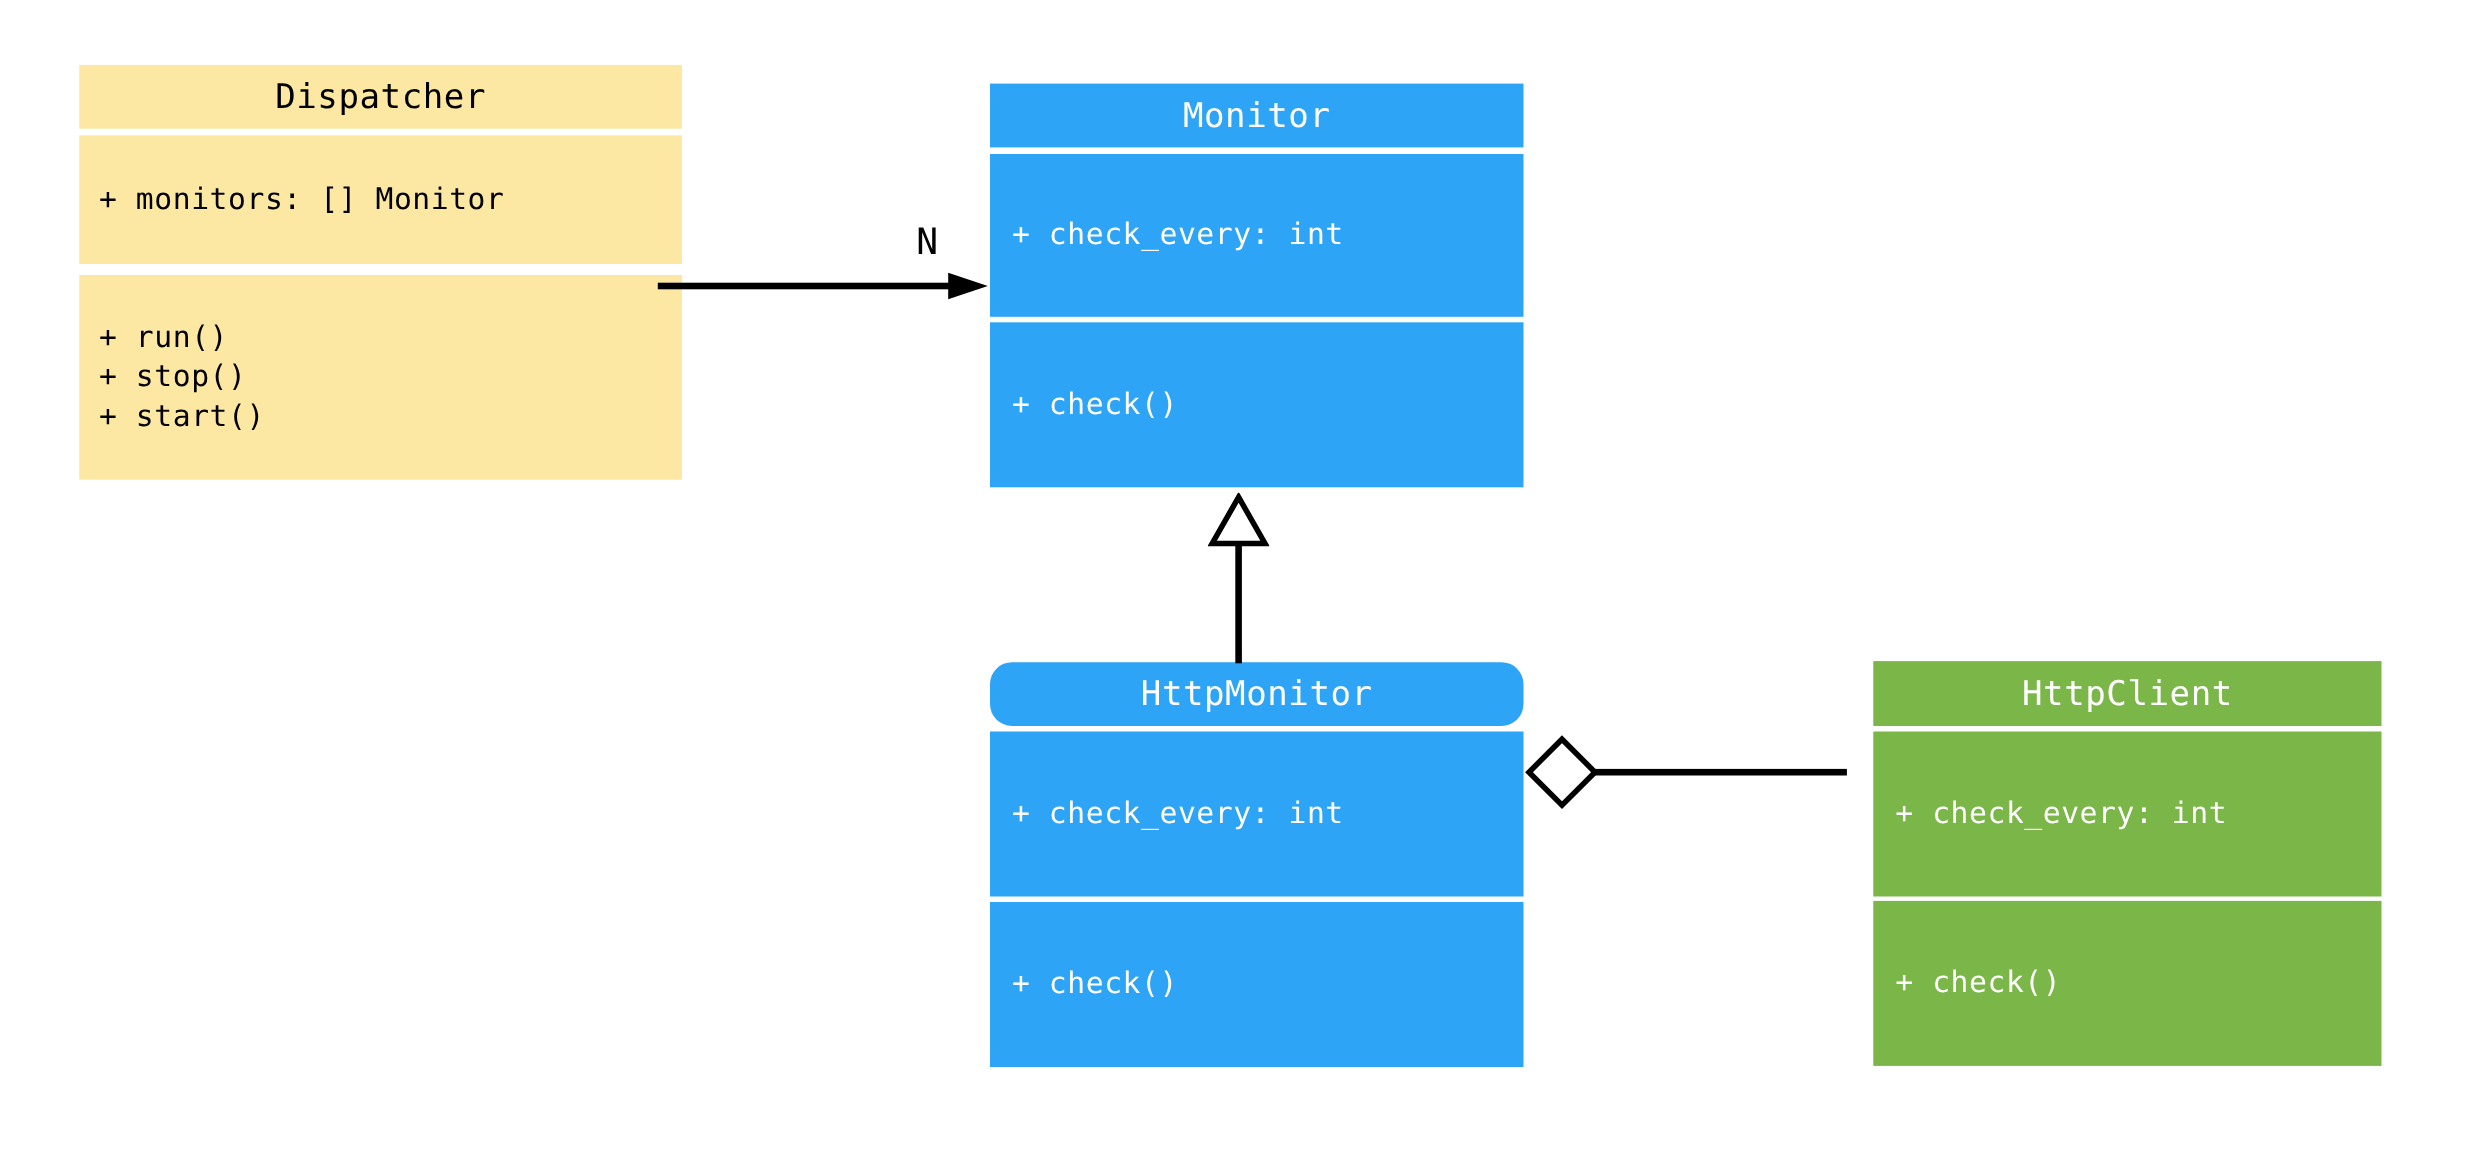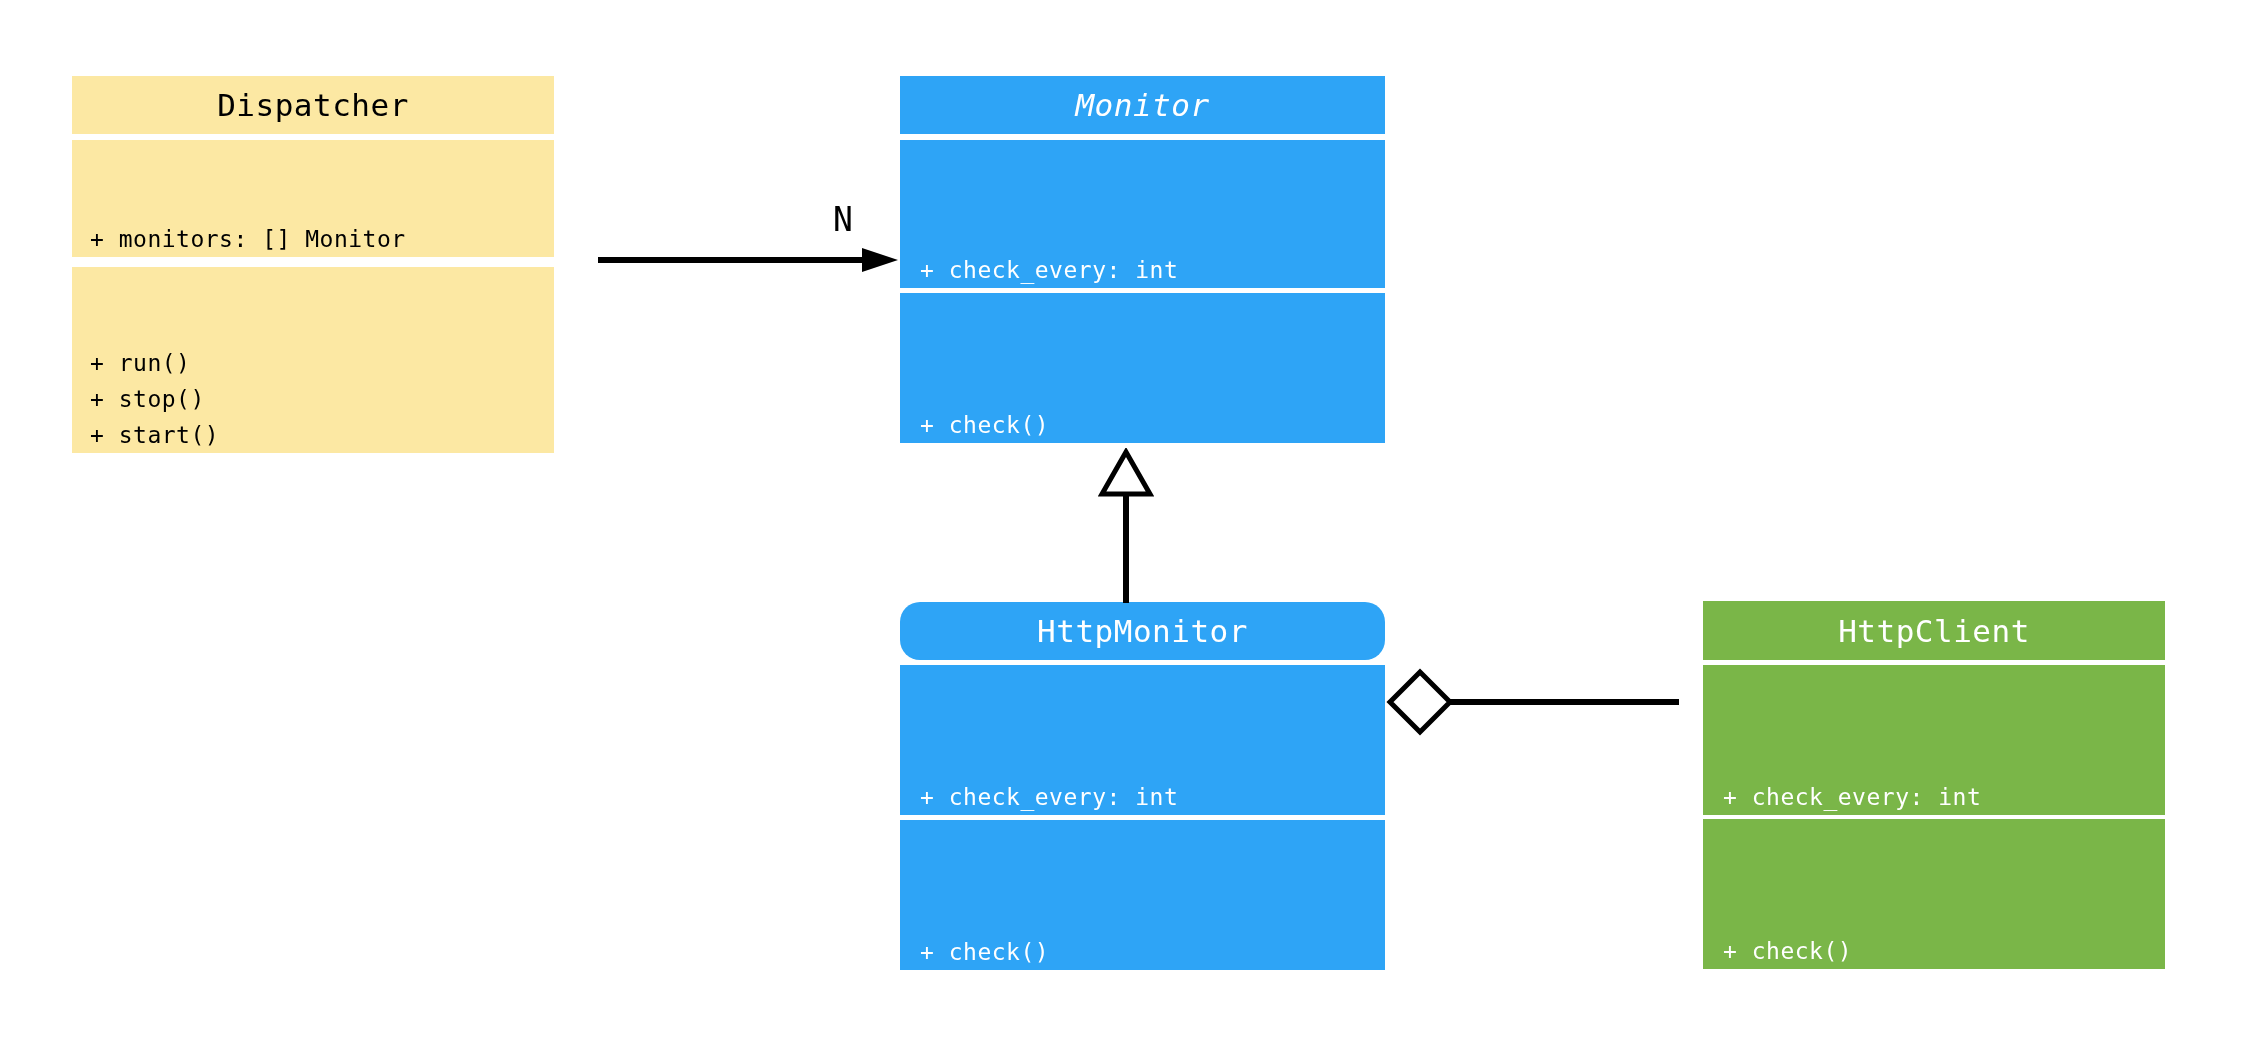--- a/index.html
+++ b/index.html
@@ -15,29 +15,29 @@
   }
 
   
   .uml-class { position:absolute; display:flex; flex-direction:column; }
   .row { width:100%; }
   .title {
     display:flex; align-items:center; justify-content:center;
     font-size:31px; letter-spacing:0.5px;
   }
   .section {
-    display:flex; flex-direction:column; justify-content:flex-end;
-    font-size:23px; line-height:36px; letter-spacing:0.5px;
+    display:flex; flex-direction:column; justify-content:center;
+    font-size:27px; line-height:36px; letter-spacing:0.5px;
     padding-left:20px;
   }
   .light { color:#ffffff; }
   .dark  { color:#000000; }
-  .abstract-name { font-style:italic; }
+  .abstract-name { }
 
-  .c-dispatcher { left:72px;  top:76px;  width:482px; }
+  .c-dispatcher { left:72px;  top:59px;  width:548px; }
   .c-dispatcher .section { padding-left:18px; }
   .c-dispatcher .title   { height:58px; }
   .c-dispatcher .attrs   { height:117px; margin-top:6px; }
   .c-dispatcher .methods { height:186px; margin-top:10px; }
 
   .c-monitor { left:900px; top:76px; width:485px; }
   .c-monitor .title   { height:58px; }
   .c-monitor .attrs   { height:148px; margin-top:6px; }
   .c-monitor .methods { height:150px; margin-top:5px; }
 

